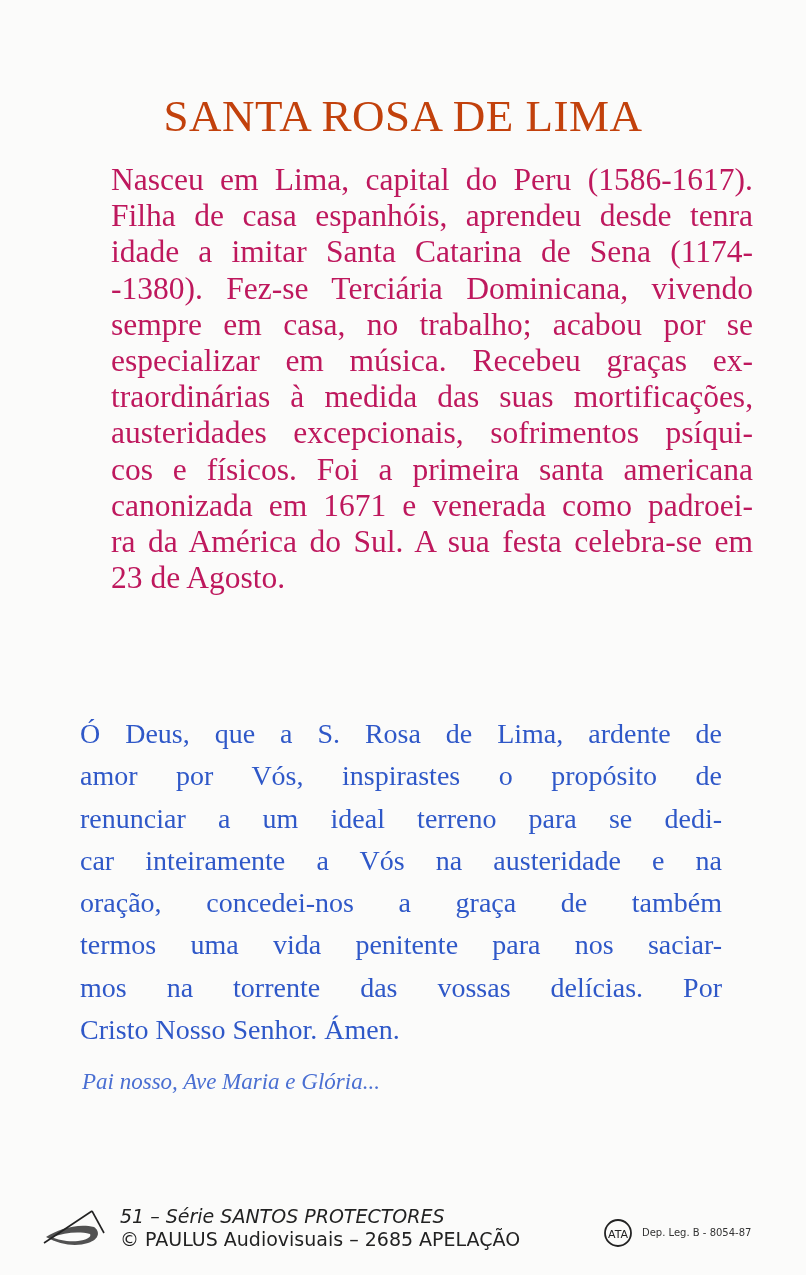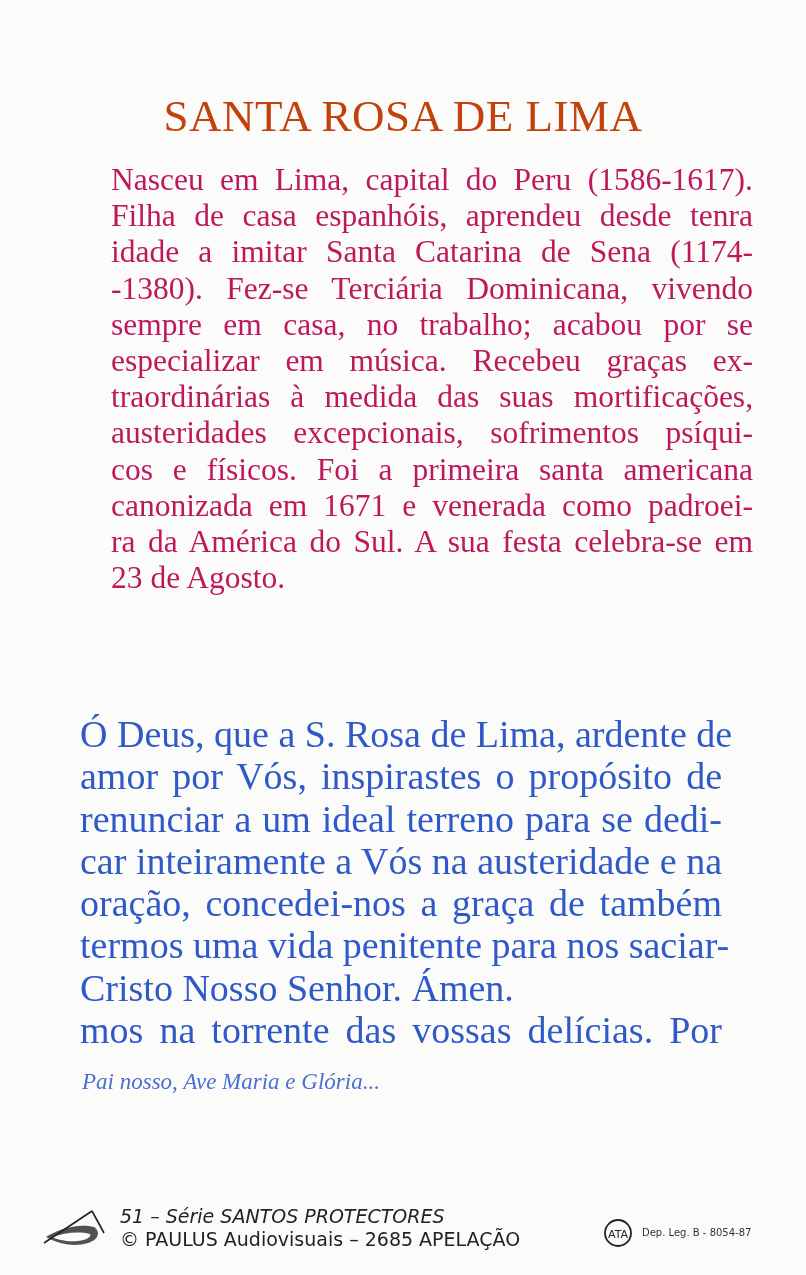--- a/index.html
+++ b/index.html
@@ -19,21 +19,21 @@
     margin-left:33px;
   }
   .bio .ln { display:block; text-align:justify; text-align-last:justify; white-space:nowrap; }
   .bio .ln.last { text-align-last:left; }
   .heading {
     position:absolute; left:0; right:0; top:628px; text-align:center;
     font-size:40px; font-weight:bold; font-style:italic; color:#3f6ad6; line-height:50px;
   }
   .prayer {
     position:absolute; left:80px; width:642px; top:713px;
-    font-size:38px; line-height:42.3px; color:#2f58c8;
+    font-size:28px; line-height:42.3px; color:#2f58c8;
   }
   .prayer .ln { display:block; text-align:justify; text-align-last:justify; white-space:nowrap; }
   .prayer .ln.last { text-align-last:left; }
   .closing {
     position:absolute; left:82px; top:1067px;
     font-style:italic; font-size:23px; color:#4a6fd2; line-height:30px;
   }
   .footer-logo { position:absolute; left:38px; top:1205px; width:70px; height:45px; }
   .footer-text {
     position:absolute; left:120px; top:1205px; color:#222;
@@ -68,22 +68,22 @@
   </div>
 
 
   <div class="prayer">
     <span class="ln">Ó Deus, que a S. Rosa de Lima, ardente de</span>
     <span class="ln">amor por Vós, inspirastes o propósito de</span>
     <span class="ln">renunciar a um ideal terreno para se dedi-</span>
     <span class="ln">car inteiramente a Vós na austeridade e na</span>
     <span class="ln">oração, concedei-nos a graça de também</span>
     <span class="ln">termos uma vida penitente para nos saciar-</span>
+    <span class="ln">mos na torrente das vossas delícias. Por</span>
     <span class="ln last">Cristo Nosso Senhor. Ámen.</span>
-    <span class="ln">mos na torrente das vossas delícias. Por</span>
   </div>
 
   <div class="closing">Pai nosso, Ave Maria e Glória...</div>
 
   <svg class="footer-logo" viewBox="0 0 70 45">
     <path d="M8 32 C20 24, 40 18, 56 22 C62 26, 62 34, 50 38 C38 42, 22 40, 8 32 Z" fill="#333" opacity="0.85"></path>
     <path d="M14 32 C26 28, 40 26, 52 29 C54 32, 48 35, 40 36 C30 37, 20 35, 14 32 Z" fill="#fbfbfa"></path>
     <line x1="6" y1="38" x2="54" y2="6" stroke="#222" stroke-width="1.6"></line>
     <line x1="54" y1="6" x2="66" y2="28" stroke="#222" stroke-width="1.6"></line>
   </svg>

